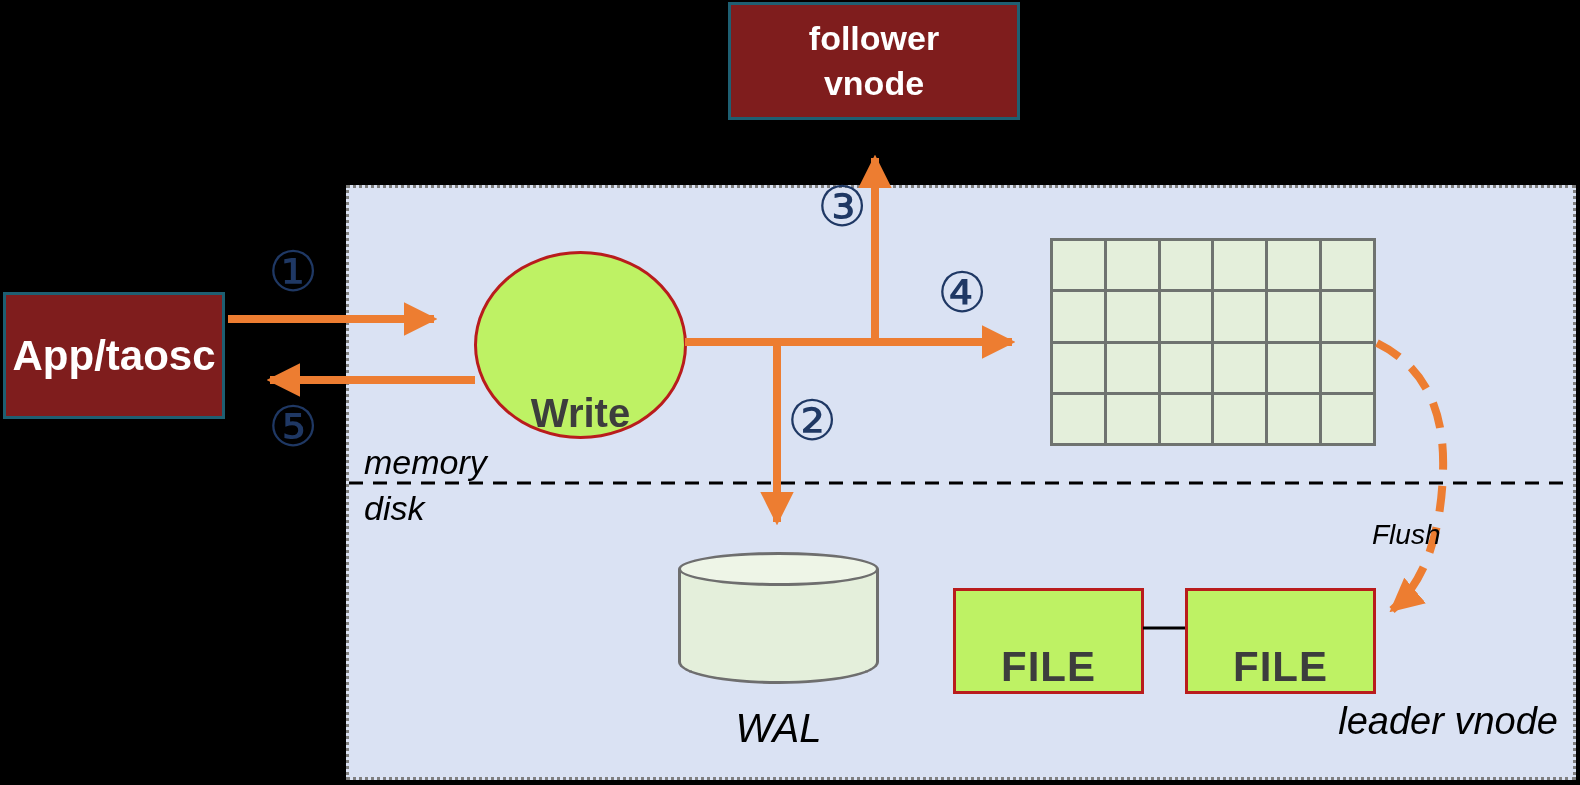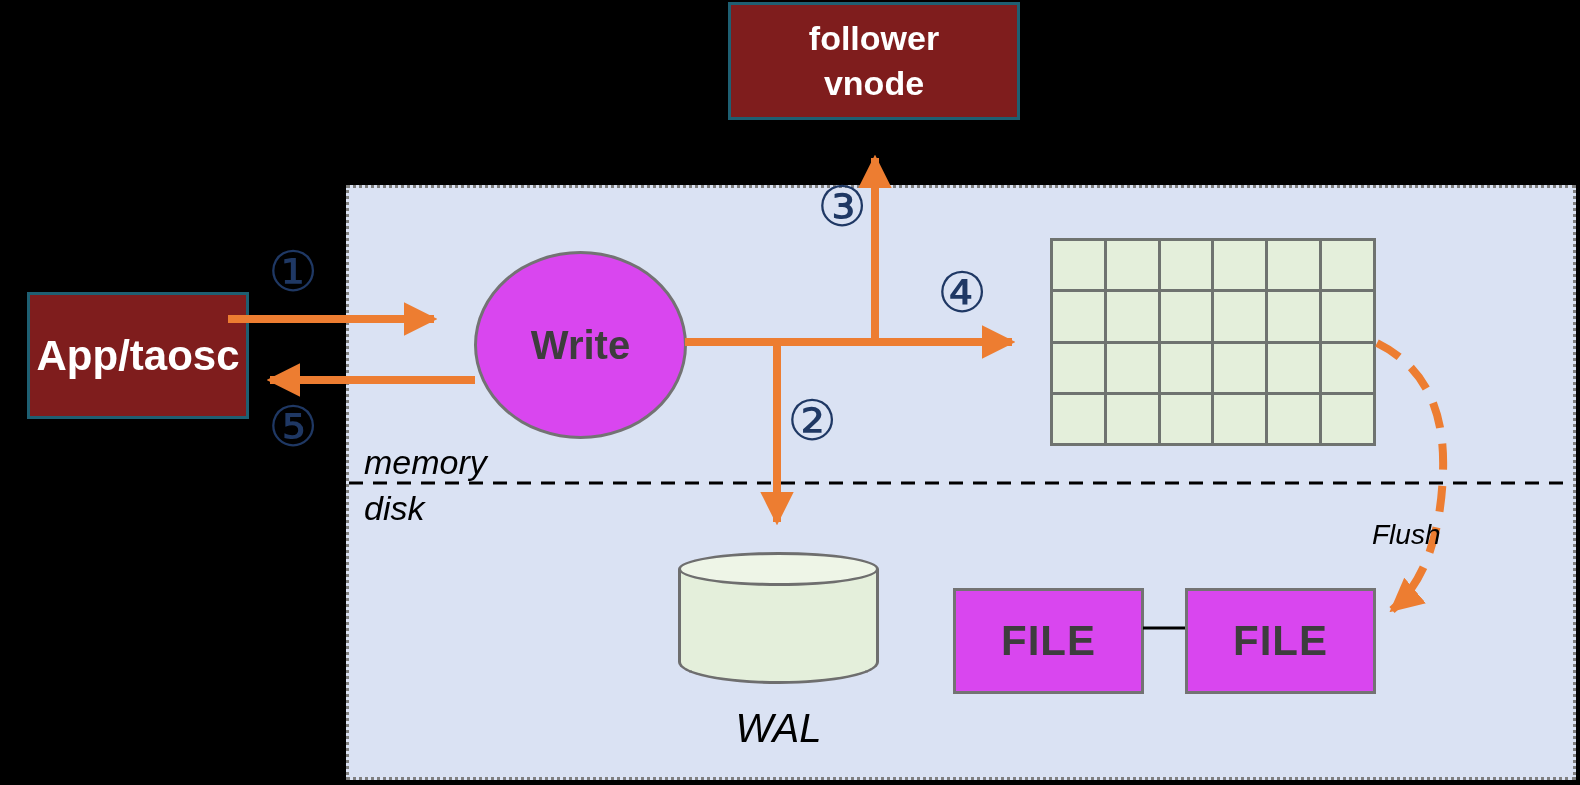--- a/index.html
+++ b/index.html
@@ -12,25 +12,25 @@
     position:absolute;left:346px;top:185px;width:1230px;height:595px;
     box-sizing:border-box;background:#dae2f3;border:3px dotted #7f7f7f;z-index:1;
   }
   
   .bluebox{
     position:absolute;box-sizing:border-box;background:#7f1d1d;border:3px solid #1e5f72;
     color:#ffffff;font-weight:bold;display:flex;align-items:center;justify-content:center;
     text-align:center;z-index:3;
   }
   .follower{left:728px;top:2px;width:292px;height:118px;font-size:34px;line-height:1.32;}
-  .appbox{left:3px;top:292px;width:222px;height:127px;font-size:42px;margin-left:24px;}
+  .appbox{left:3px;top:292px;width:222px;height:127px;font-size:42px;}
   
   .greenbox{
-    position:absolute;box-sizing:border-box;background:#d946ef;border:3px solid #737373;
-    display:flex;align-items:center;justify-content:center;z-index:3;
+    position:absolute;box-sizing:border-box;background:#bef264;border:3px solid #b91c1c;
+    display:flex;align-items:flex-end;justify-content:center;z-index:3;
   }
   .circle{left:474px;top:251px;width:213px;height:188px;border-radius:50%;
     font-size:40px;font-weight:bold;color:#3d3d3d;}
   .filebox{width:191px;height:106px;font-size:42px;font-weight:bold;color:#3d3d3d;letter-spacing:1px;margin-top:16px;}
   .file1{left:953px;top:572px;}
   .file2{left:1185px;top:572px;}
   
   .grid{
     position:absolute;left:1050px;top:238px;width:326px;height:208px;box-sizing:border-box;
     background:#6f7370;display:grid;gap:3px;padding:3px;z-index:3;
@@ -141,20 +141,21 @@
     <span>FILE</span>
   </div>
   <div class="greenbox filebox file2">
     <span>FILE</span>
   </div>
 
   <div class="lbl lbl-memory">memory</div>
   <div class="lbl lbl-disk">disk</div>
   <div class="lbl lbl-wal">WAL</div>
   <div class="lbl lbl-flush">Flush</div>
+  <div class="lbl lbl-leader">leader vnode</div>
 
   <span class="step-num s1">①</span>
   <span class="step-num s2">②</span>
   <span class="step-num s3">③</span>
   <span class="step-num s4">④</span>
   <span class="step-num s5">⑤</span>
 
 </div>
 
 </body></html>

